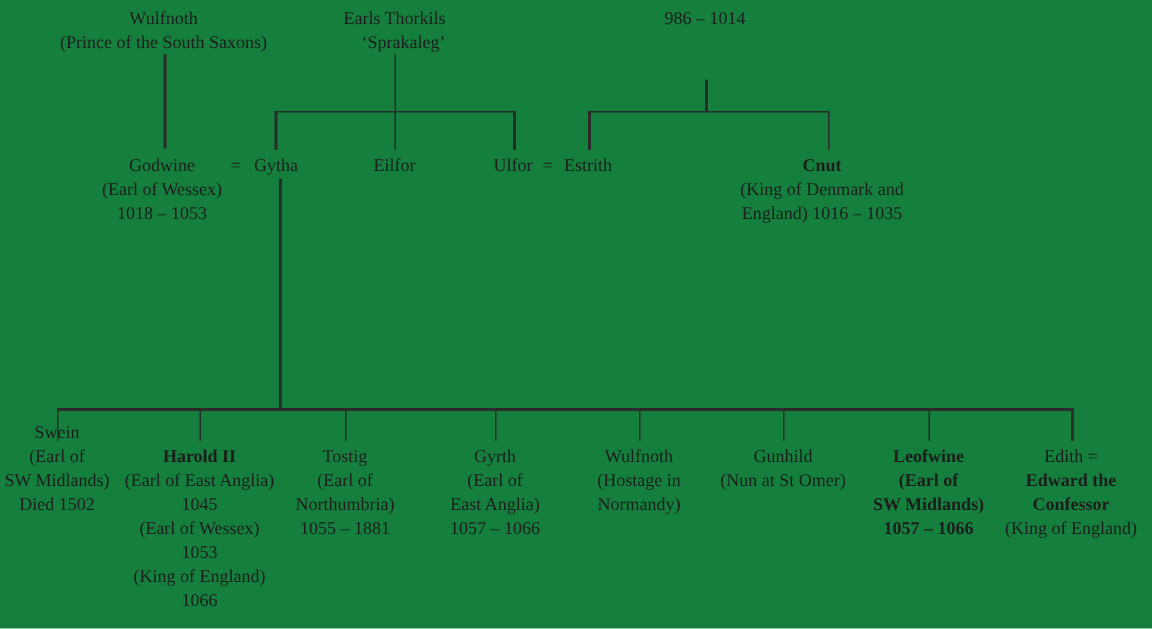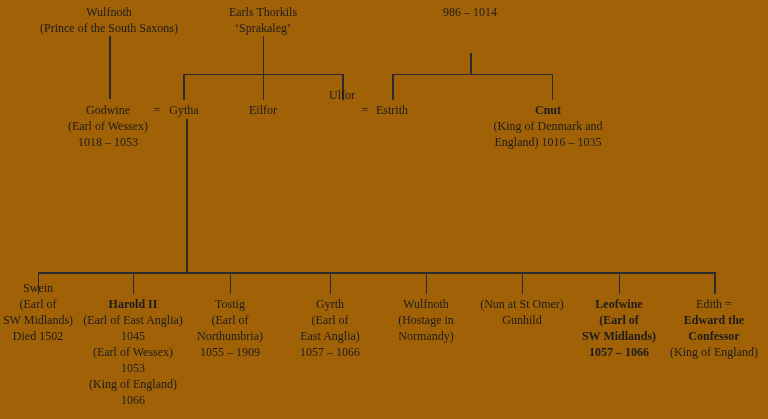--- a/index.html
+++ b/index.html
@@ -1,20 +1,20 @@
 <!DOCTYPE html>
 <html><head>
 <meta charset="utf-8">
 <style>
   html, body { margin: 0; padding: 0; background: #ffffff; }
   #tree {
     position: relative;
     width: 768px;
     height: 419px;
-    background: #a16207;
+    background: #15803d;
     font-family: "Liberation Serif", "DejaVu Serif", serif;
     font-size: 12px;
     line-height: 16px;
     color: #1c1c1c;
     overflow: hidden;
   }
   .node {
     position: absolute;
     transform: translateX(-50%);
     text-align: center;
@@ -27,21 +27,21 @@
 </head>
 <body>
 
 <div id="tree">
 
   <div class="node" style="left:109px; top:4px;">
     <div>Wulfnoth</div>
     <div>(Prince of the South Saxons)</div>
   </div>
 
-  <div class="node" style="left:263px; top:4px;">
+  <div class="node" style="left:263px; top:4px;text-align:right;">
     <div>Earls Thorkils</div>
     <div>‘Sprakaleg’</div>
   </div>
 
   <div class="node" style="left:470px; top:4px;">
     <div>986 – 1014</div>
   </div>
 
   <div class="vline" style="left:109px; top:36px; height:63px;"></div>
   <div class="vline" style="left:262.5px; top:36px; height:38px;"></div>
@@ -59,21 +59,21 @@
     <div>(Earl of Wessex)</div>
     <div>1018 – 1053</div>
   </div>
 
   <div class="node" style="left:157px; top:102px;">=</div>
 
   <div class="node" style="left:184px; top:102px;">Gytha</div>
 
   <div class="node" style="left:263px; top:102px;">Eilfor</div>
 
-  <div class="node" style="left:342px; top:87px;">Ulfor</div>
+  <div class="node" style="left:342px; top:102px;">Ulfor</div>
 
   <div class="node" style="left:365px; top:102px;">=</div>
 
   <div class="node" style="left:392px; top:102px;">Estrith</div>
 
   <div class="node" style="left:548px; top:102px;">
     <div class="bold">Cnut</div>
     <div>(King of Denmark and</div>
     <div>England) 1016 – 1035</div>
   </div>
@@ -103,39 +103,39 @@
     <div>(Earl of Wessex)</div>
     <div>1053</div>
     <div>(King of England)</div>
     <div>1066</div>
   </div>
 
   <div class="node" style="left:230px; top:296px;">
     <div>Tostig</div>
     <div>(Earl of</div>
     <div>Northumbria)</div>
-    <div>1055 – 1909</div>
+    <div>1055 – 1881</div>
   </div>
 
   <div class="node" style="left:330px; top:296px;">
     <div>Gyrth</div>
     <div>(Earl of</div>
     <div>East Anglia)</div>
     <div>1057 – 1066</div>
   </div>
 
   <div class="node" style="left:426px; top:296px;">
     <div>Wulfnoth</div>
     <div>(Hostage in</div>
     <div>Normandy)</div>
   </div>
 
   <div class="node" style="left:522px; top:296px;">
+    <div>Gunhild</div>
     <div>(Nun at St Omer)</div>
-    <div>Gunhild</div>
   </div>
 
   <div class="node" style="left:619px; top:296px;font-weight:bold;">
     <div>Leofwine</div>
     <div>(Earl of</div>
     <div>SW Midlands)</div>
     <div>1057 – 1066</div>
   </div>
 
   <div class="node" style="left:714px; top:296px;">

